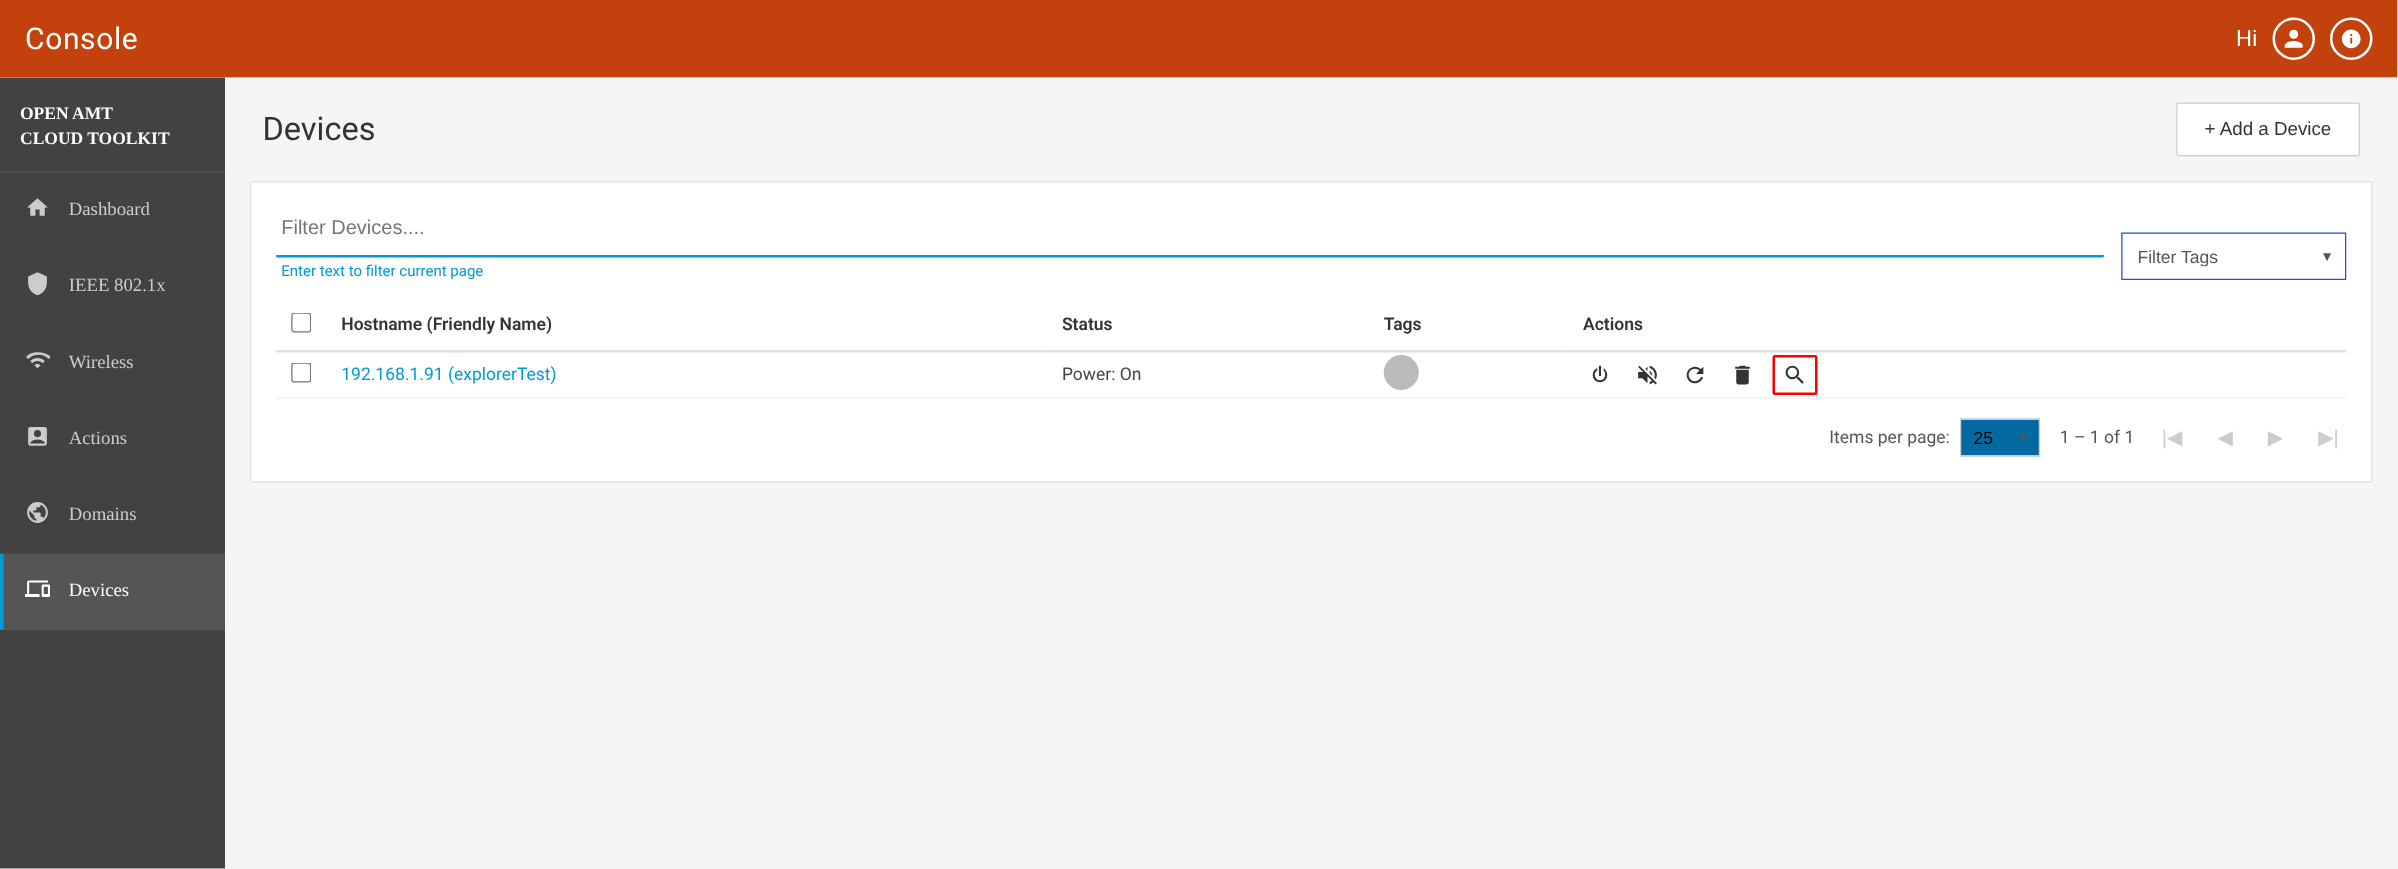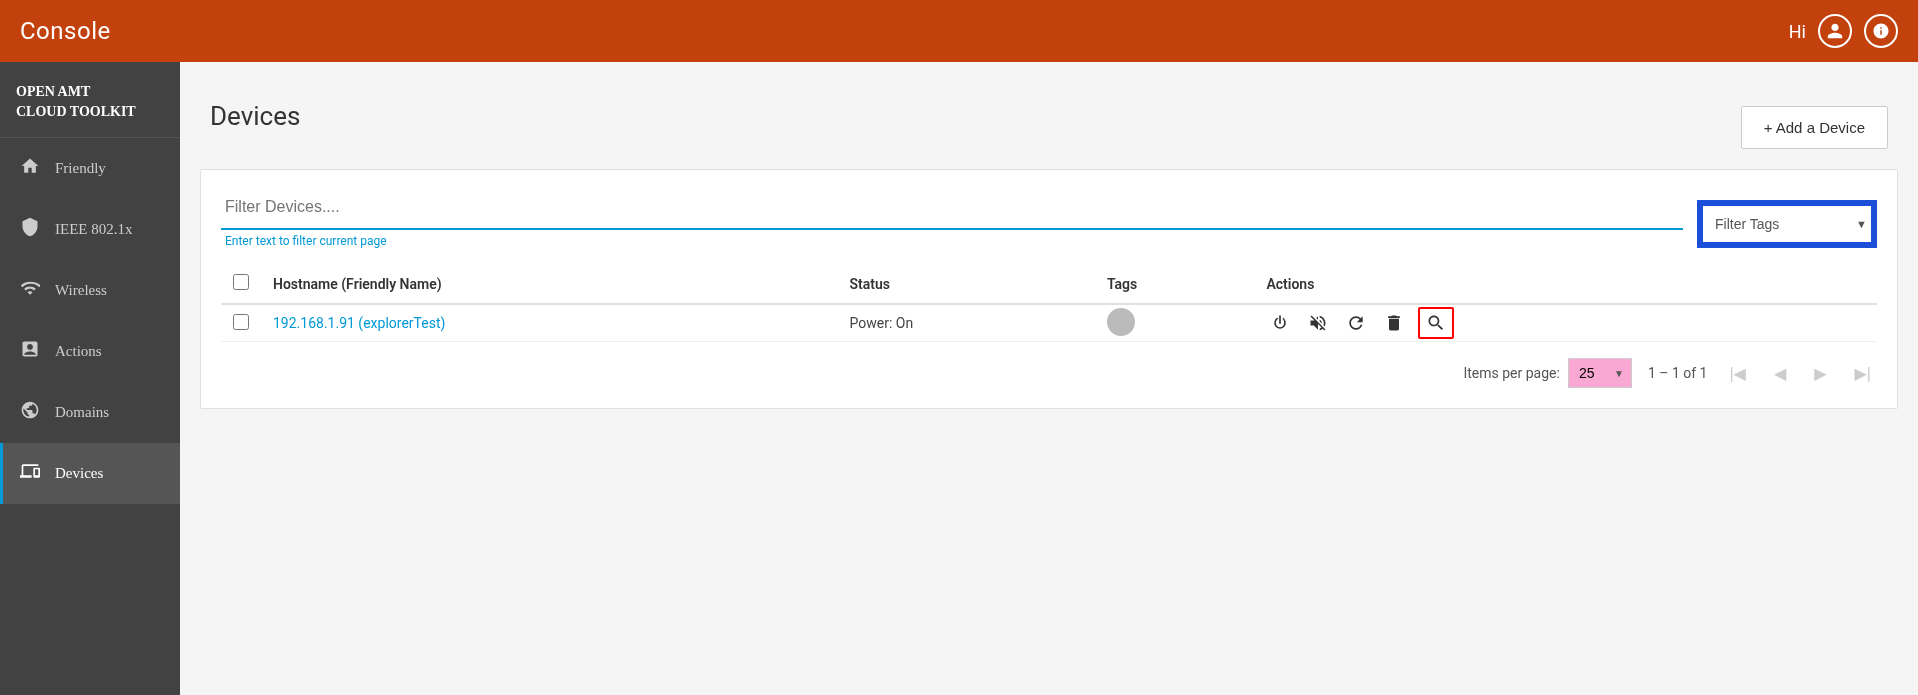--- a/index.html
+++ b/index.html
@@ -105,21 +105,20 @@
       background: white;
       border: 1px solid #ccc;
       padding: 12px 22px;
       font-size: 15px;
       cursor: pointer;
       border-radius: 2px;
       color: #333;
       display: flex;
       align-items: center;
       gap: 6px;
-      margin-top: 24px;
     }
 
     
     .table-card {
       margin: 0 20px 20px;
       background: white;
       border: 1px solid #e0e0e0;
       border-radius: 2px;
       padding: 20px;
     }
@@ -145,21 +144,21 @@
       background: transparent;
       padding: 8px 4px;
     }
     .filter-hint {
       font-size: 12px;
       color: #0099d8;
       margin-top: 4px;
       padding-left: 4px;
     }
     .filter-tags-select {
-      border: 6px solid #1d4ed8;
+      border: 1px solid #1d4ed8;
       padding: 10px 36px 10px 12px;
       font-size: 14px;
       color: #555;
       background: white;
       appearance: none;
       -webkit-appearance: none;
       cursor: pointer;
       min-width: 180px;
       position: relative;
     }
@@ -250,21 +249,21 @@
     }
     .items-per-page {
       display: flex;
       align-items: center;
       gap: 8px;
     }
     .per-page-select {
       border: 1px solid #ccc;
       padding: 6px 28px 6px 10px;
       font-size: 14px;
-      background: #f9a8d4;
+      background: #0369a1;
       appearance: none;
       cursor: pointer;
       min-width: 60px;
     }
     .per-page-wrap {
       position: relative;
       display: flex; align-items: center;
     }
     .per-page-wrap::after {
       content: '▼';
@@ -321,21 +320,21 @@
       <div>OPEN AMT</div>
       <div>CLOUD TOOLKIT</div>
     </div>
 
     <div class="sidebar-item">
       <span class="sidebar-icon">
         <svg width="20" height="20" viewBox="0 0 24 24" fill="currentColor">
             <path d="M10 20v-6h4v6h5v-8h3L12 3 2 12h3v8z"></path>
           </svg>
       </span>
-      <span>Friendly</span>
+      <span>Dashboard</span>
     </div>
 
     <div class="sidebar-item">
       <span class="sidebar-icon">
         <svg width="20" height="20" viewBox="0 0 24 24" fill="currentColor">
             <path d="M12 1L3 5v6c0 5.55 3.84 10.74 9 12 5.16-1.26 9-6.45 9-12V5l-9-4z"></path>
           </svg>
       </span>
       <span>IEEE 802.1x</span>
     </div>

